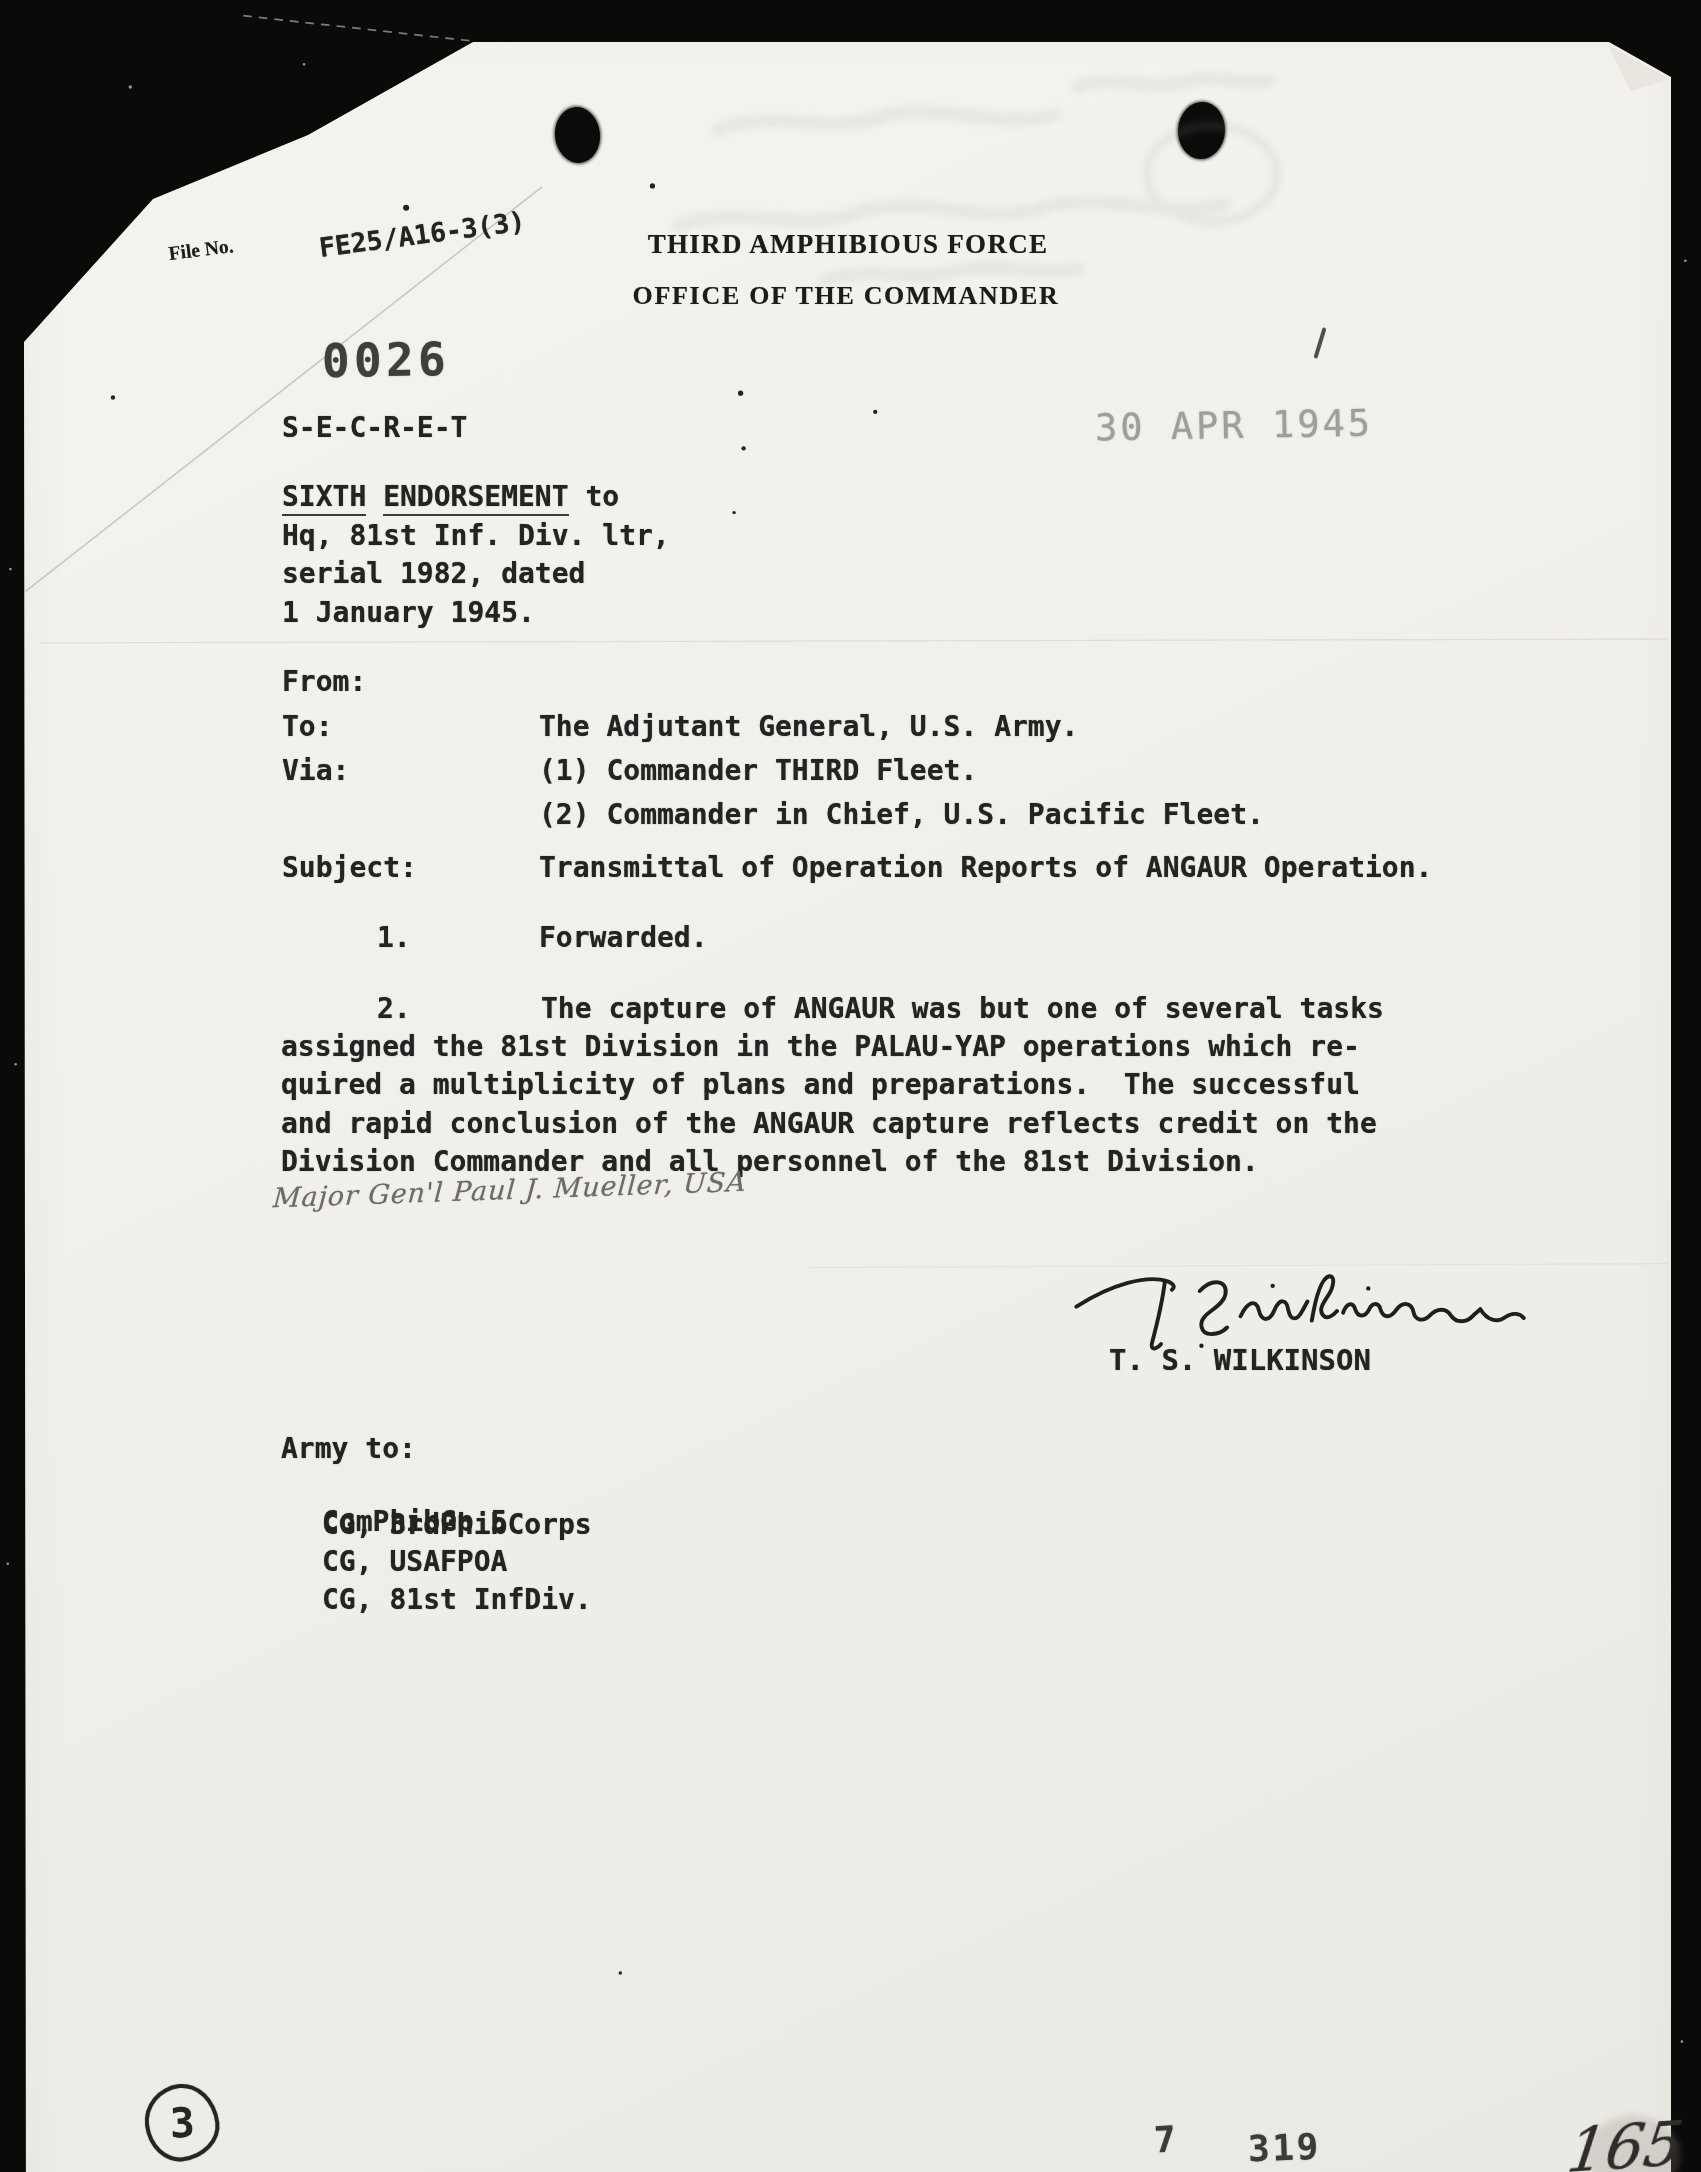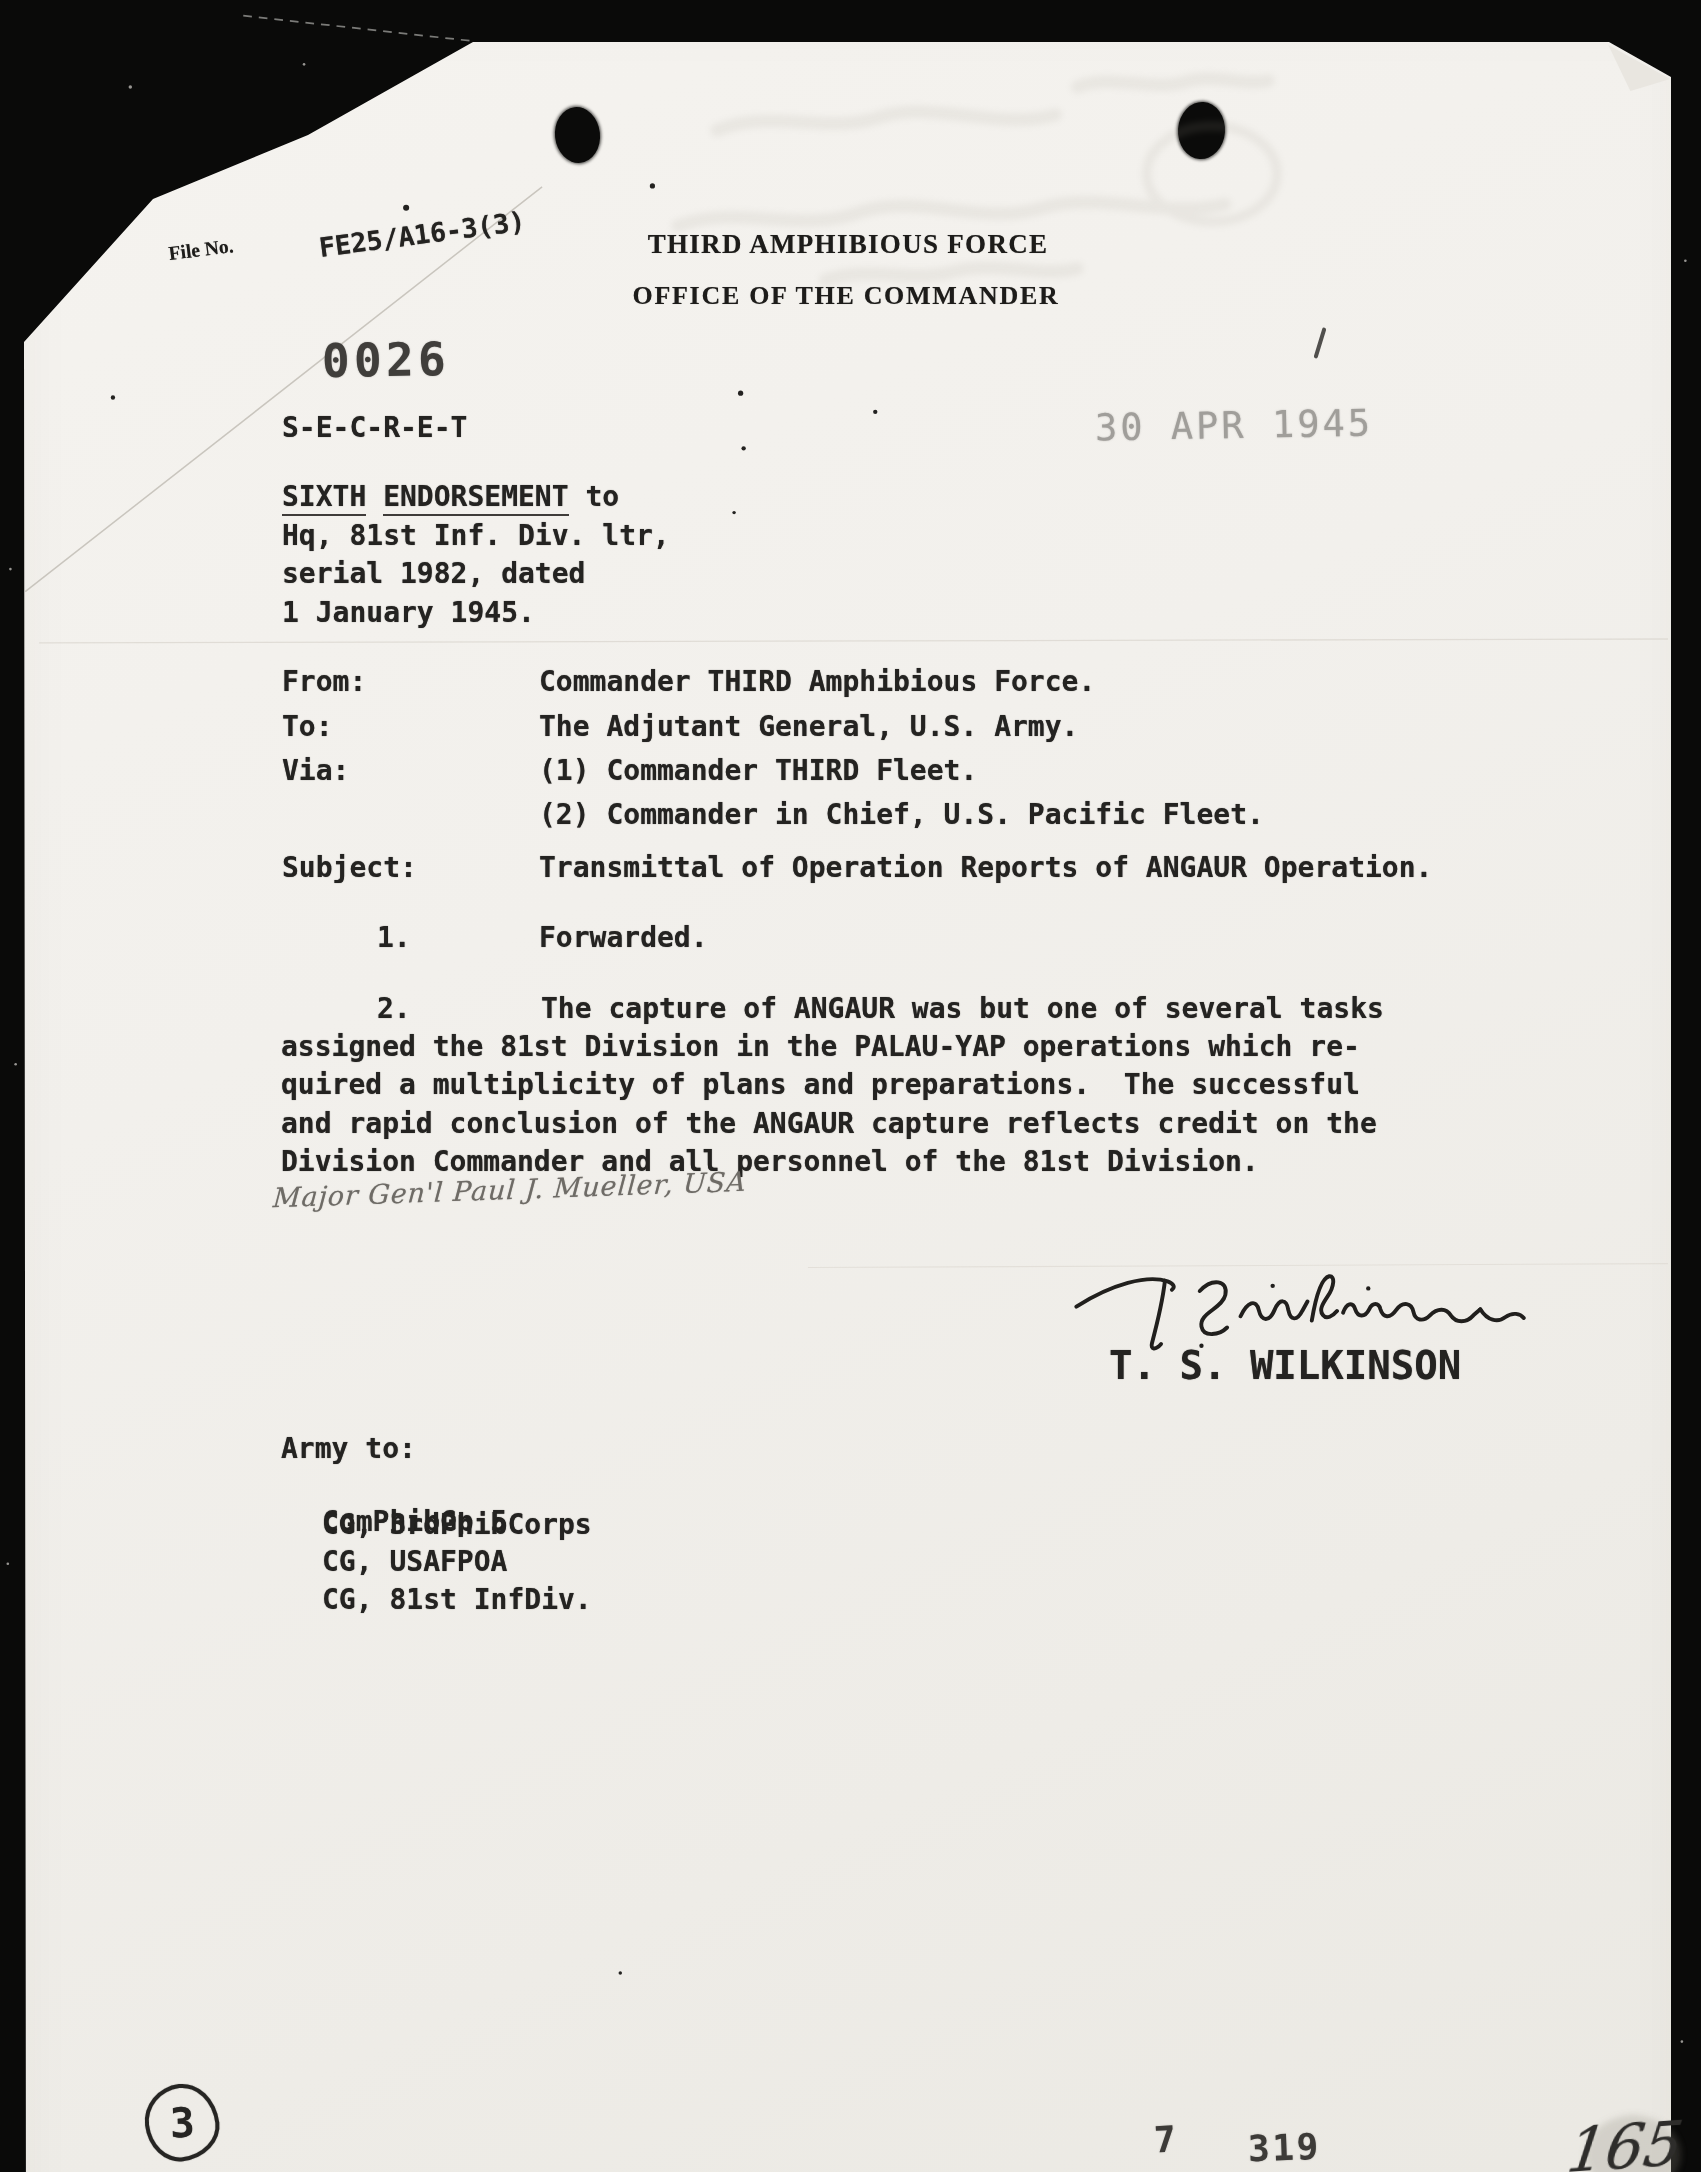--- a/index.html
+++ b/index.html
@@ -125,21 +125,20 @@
   <div class="stamp" style="left:1095px;top:407px;font-size:37px;letter-spacing:3px;color:#a09e9a;transform:rotate(-1deg);text-shadow:0 0 1.7px rgba(150,148,144,.65);">30 APR 1945</div>
 
   <div class="typed" style="left:282px;top:414px;">S-E-C-R-E-T</div>
 
   <div class="typed" style="left:282px;top:483px;text-align:right;"><span class="underl">SIXTH</span><span> </span><span class="underl">ENDORSEMENT</span><span> to</span></div>
   <div class="typed" style="left:282px;top:522px;">Hq, 81st Inf. Div. ltr,</div>
   <div class="typed" style="left:282px;top:560px;">serial 1982, dated</div>
   <div class="typed" style="left:282px;top:599px;">1 January 1945.</div>
 
   <div class="typed" style="left:282px;top:668px;">From:</div>
-  <div class="typed" style="left:539px;top:668px;">Commander THIRD Amphibious Force.</div>
   <div class="typed" style="left:282px;top:713px;">To:</div>
   <div class="typed" style="left:539px;top:713px;">The Adjutant General, U.S. Army.</div>
   <div class="typed" style="left:282px;top:757px;">Via:</div>
   <div class="typed" style="left:539px;top:757px;">(1) Commander THIRD Fleet.</div>
   <div class="typed" style="left:539px;top:801px;">(2) Commander in Chief, U.S. Pacific Fleet.</div>
 
   <div class="typed" style="left:282px;top:854px;">Subject:</div>
   <div class="typed" style="left:539px;top:854px;">Transmittal of Operation Reports of ANGAUR Operation.</div>
 
   <div class="typed" style="left:377px;top:924px;">1.</div>
@@ -147,21 +146,21 @@
 
   <div class="typed" style="left:377px;top:995px;">2.</div>
   <div class="typed" style="left:541px;top:995px;">The capture of ANGAUR was but one of several tasks</div>
   <div class="typed" style="left:281px;top:1033px;">assigned the 81st Division in the PALAU-YAP operations which re-</div>
   <div class="typed" style="left:281px;top:1071px;text-align:right;">quired a multiplicity of plans and preparations.  The successful</div>
   <div class="typed" style="left:281px;top:1110px;">and rapid conclusion of the ANGAUR capture reflects credit on the</div>
   <div class="typed" style="left:281px;top:1148px;">Division Commander and all personnel of the 81st Division.</div>
 
   <div class="hand" style="left:273px;top:1176px;font-size:27px;color:#6e6b66;letter-spacing:0.9px;transform:rotate(-2deg) skewX(-6deg);text-shadow:0 0 1.1px rgba(110,107,102,.55);">Major Gen'l Paul J. Mueller, USA</div>
 
-  <div class="typed" style="left:1109px;top:1346px;font-size:39px;">T. S. WILKINSON</div>
+  <div class="typed" style="left:1109px;top:1346px;font-size:29px;">T. S. WILKINSON</div>
 
   <div class="typed" style="left:281px;top:1435px;">Army to:</div>
   <div class="typed" style="left:322px;top:1473px;margin-top:35px;">ComPhibGp 5</div>
   <div class="typed" style="left:322px;top:1511px;">CG, 3rdPhibCorps</div>
   <div class="typed" style="left:322px;top:1548px;">CG, USAFPOA</div>
   <div class="typed" style="left:322px;top:1586px;">CG, 81st InfDiv.</div>
 
   <div class="circle3">
     <span>3</span>
   </div>

